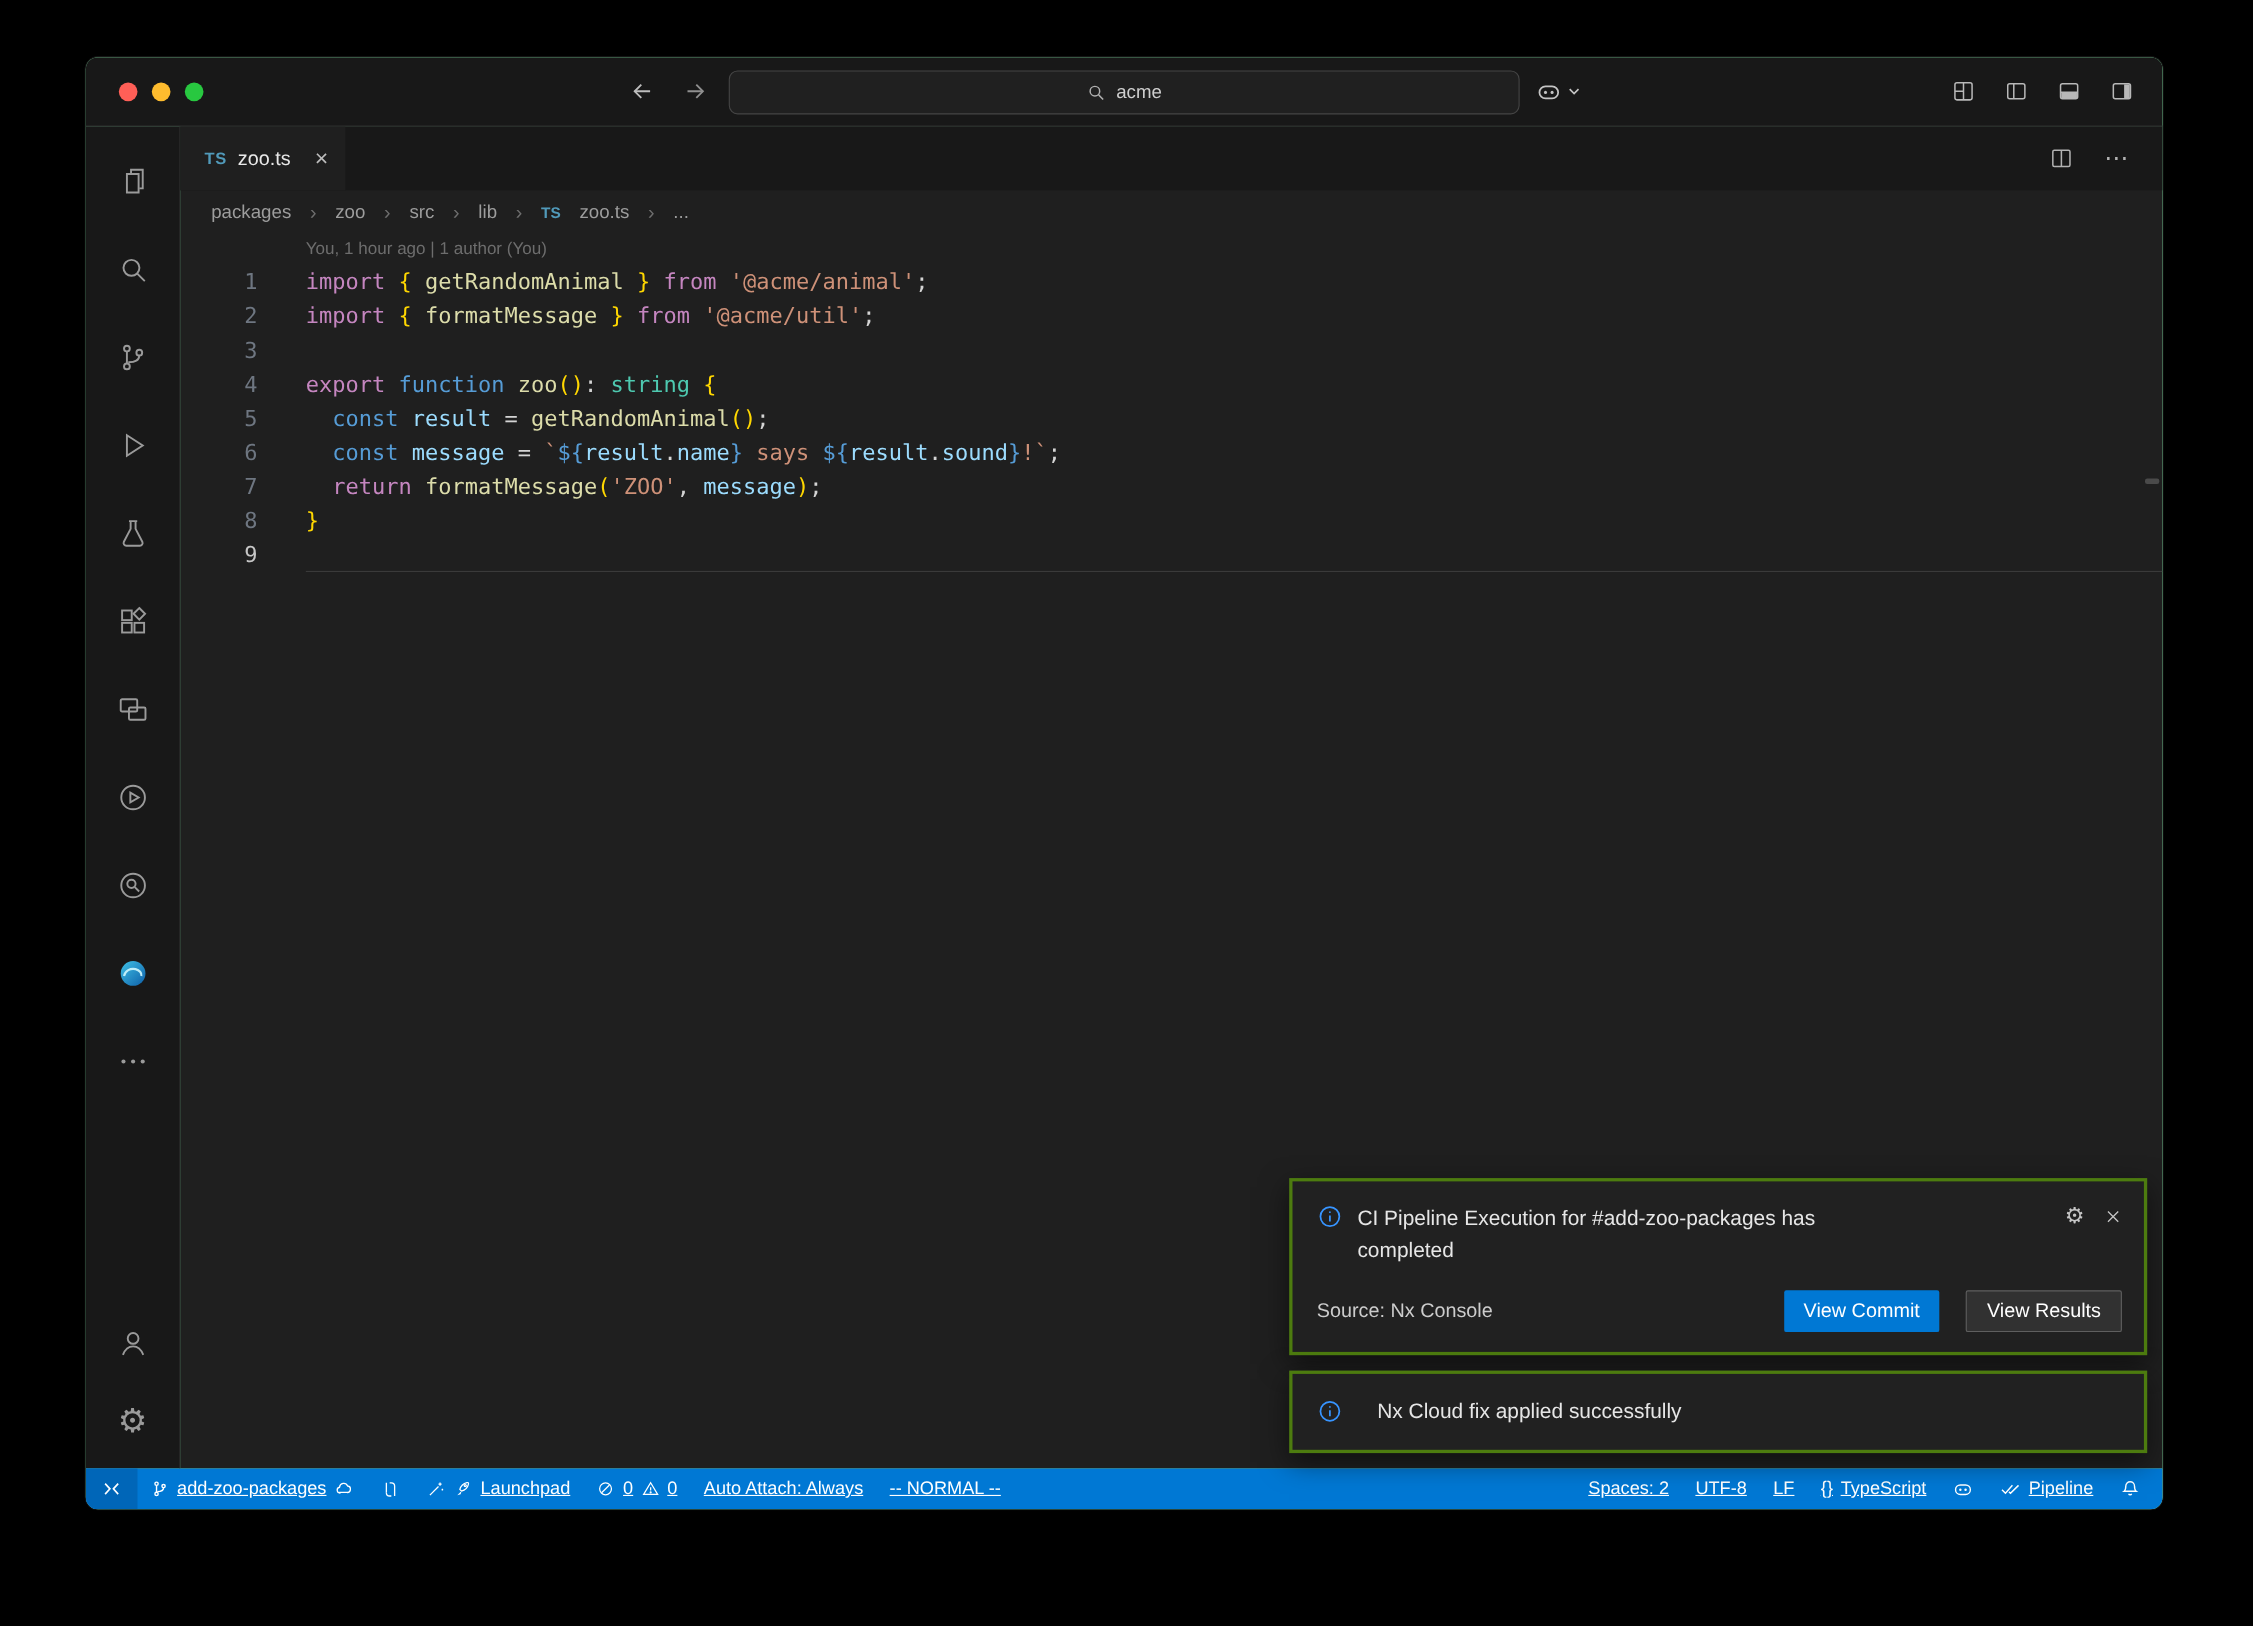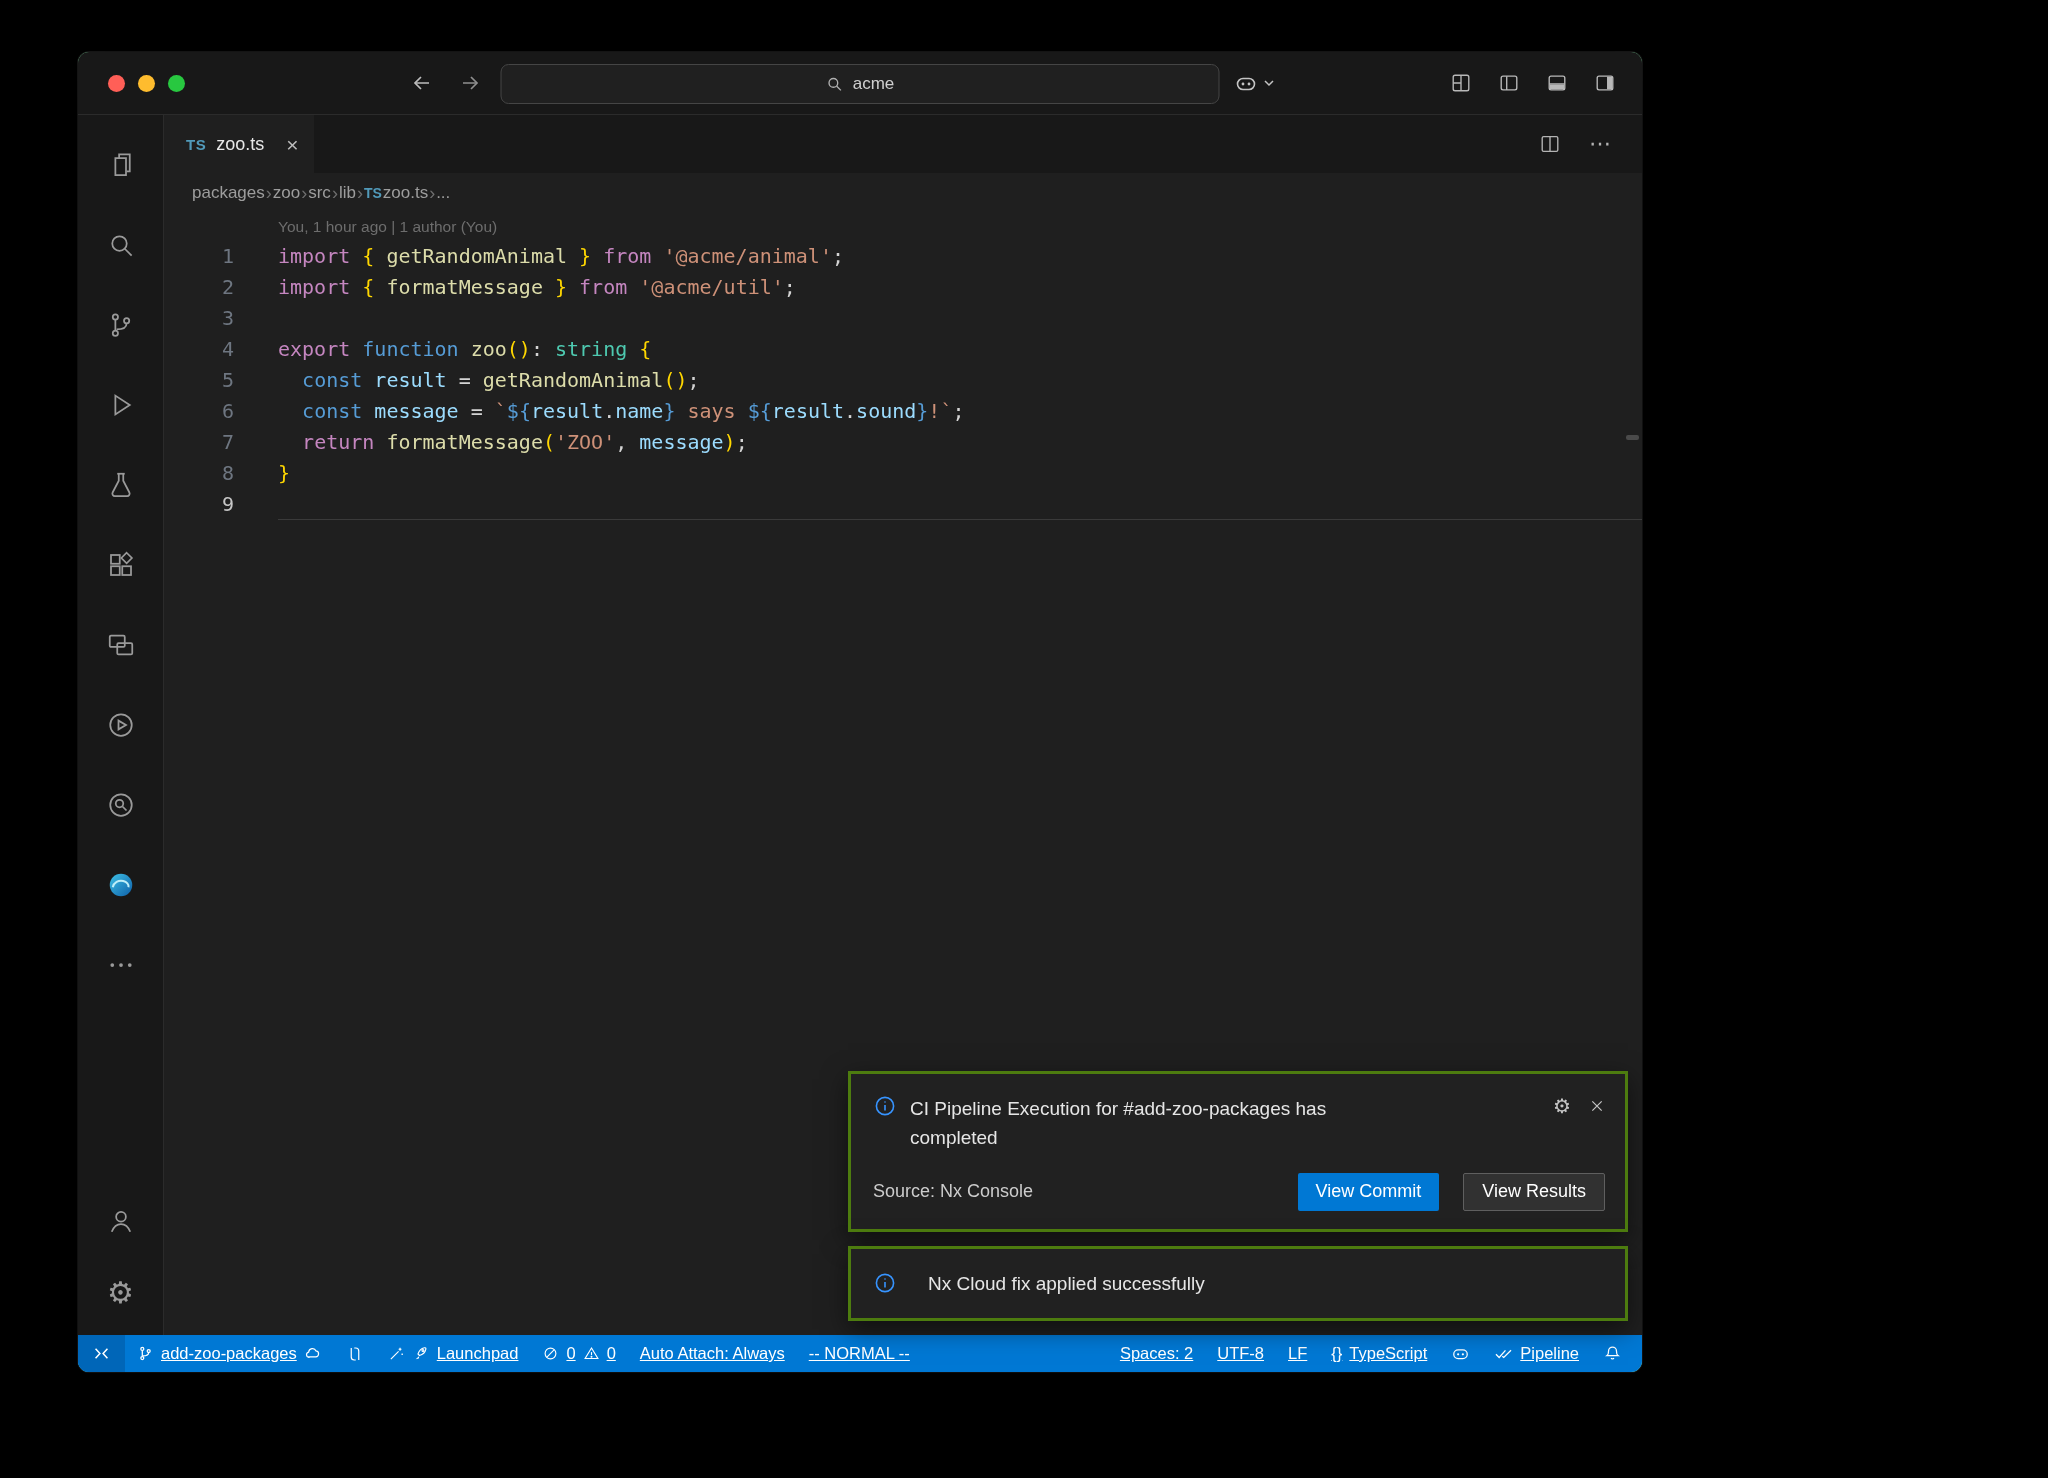--- a/index.html
+++ b/index.html
@@ -1,20 +1,20 @@
 <!DOCTYPE html>
 <html><head>
 <meta charset="utf-8">
 <style>
   html,body{margin:0;padding:0;background:#000;}
   .page{position:relative;width:2048px;height:1478px;overflow:hidden;background:#000;
         font-family:"Liberation Sans",sans-serif;-webkit-font-smoothing:antialiased;}
 
   
-  .window{position:absolute;left:78px;top:52px;width:1564px;height:1320px;background:#86efac;
+  .window{position:absolute;left:78px;top:52px;width:1888px;height:1320px;background:#86efac;
           border-radius:11px;overflow:hidden;display:flex;flex-direction:column;
           box-shadow:0 30px 80px rgba(0,0,0,.55),0 0 0 1px rgba(255,255,255,.09);}
 
   
   .titlebar{position:relative;height:62px;flex:0 0 62px;background:#181818;border-bottom:1px solid #2b2b2b;}
   .traffic-lights{position:absolute;left:30px;top:0;height:62px;display:flex;align-items:center;gap:13px;}
   .tl{width:17px;height:17px;border-radius:50%;display:inline-block;}
   .tl.red{background:#ff5f57}.tl.yellow{background:#febc2e}.tl.green{background:#28c840}
   .nav-arrows{position:absolute;right:calc(50% + 378px);top:0;height:62px;display:flex;align-items:center;gap:24px;color:#bdbdbd;}
   .nav-arrows .fwd{color:#8f8f8f;}
@@ -38,21 +38,21 @@
 
   
   .tabbar{height:58px;flex:0 0 58px;background:#181818;display:flex;align-items:stretch;}
   .tab{display:flex;align-items:center;gap:10px;padding:0 16px 0 22px;background:#1f1f1f;color:#e8e8e8;font-size:18px;}
   .ts-badge{color:#519aba;font-weight:700;font-size:15px;letter-spacing:.5px;}
   .tab-close{color:#bdbdbd;font-size:21px;margin-left:12px;line-height:1;}
   .tabbar-right{margin-left:auto;display:flex;align-items:center;gap:28px;padding-right:30px;color:#b3b3b3;}
   .tabbar-right .dots{font-size:22px;letter-spacing:1px;color:#b3b3b3;}
 
   
-  .breadcrumb{height:40px;flex:0 0 40px;display:flex;align-items:center;gap:1px;padding-left:28px;
+  .breadcrumb{height:40px;flex:0 0 40px;display:flex;align-items:center;gap:17px;padding-left:28px;
               font-size:17px;color:#9d9d9d;}
   .bc-sep{color:#6e6e6e;font-size:18px;}
   .bc-ts{color:#519aba;font-weight:700;font-size:14px;}
 
   
   .code-area{flex:1;position:relative;font-family:"DejaVu Sans Mono",monospace;font-size:20px;overflow:hidden;}
   .blame-line{margin-left:114px;height:28px;line-height:28px;font-family:"Liberation Sans",sans-serif;
               font-size:15.5px;color:#6d6d6d;}
   .code-row{display:flex;height:31px;line-height:31px;white-space:pre;}
   .line-num{width:70px;flex:0 0 70px;text-align:right;color:#6e7681;}

